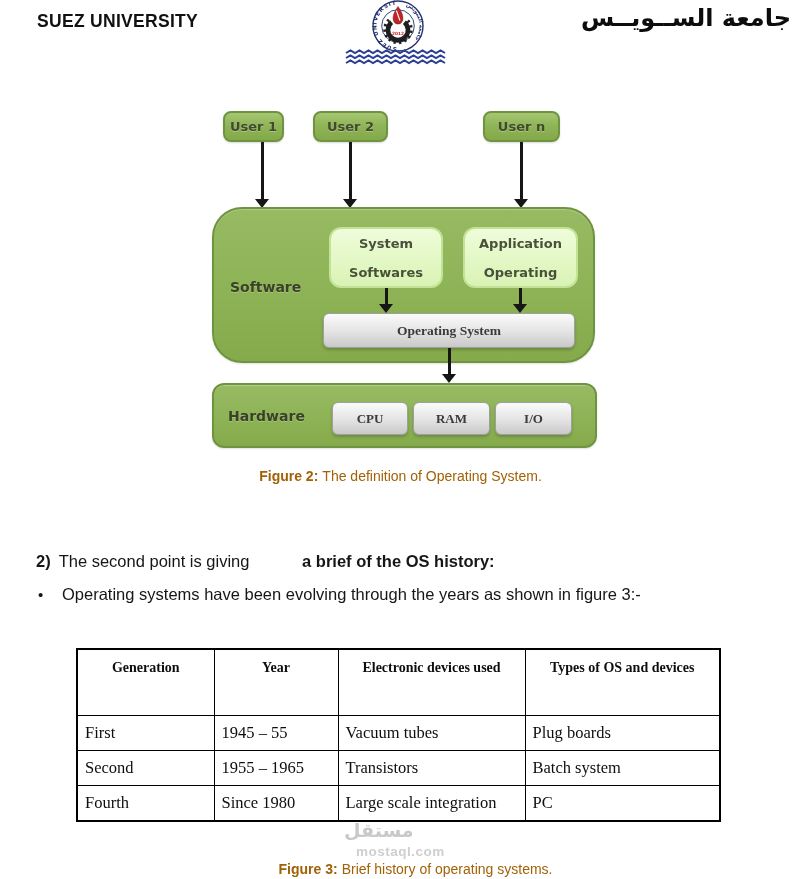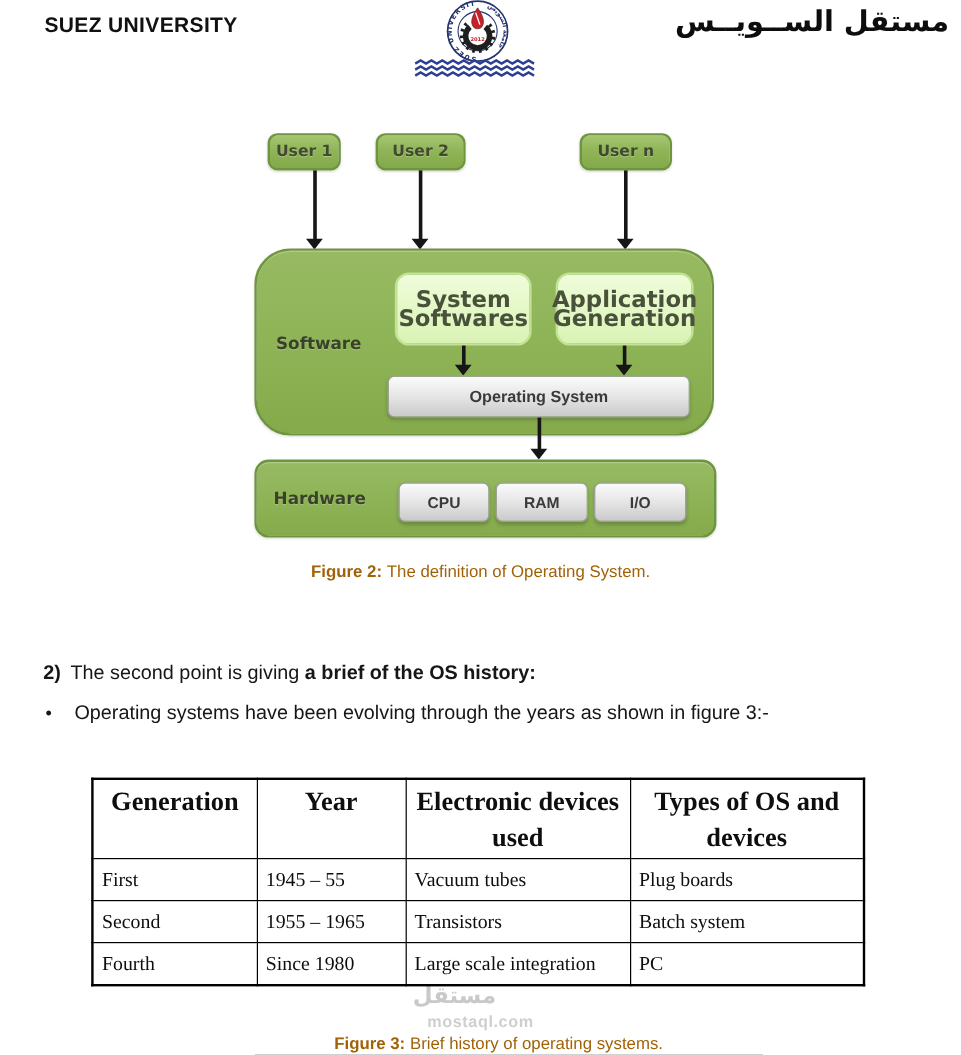--- a/index.html
+++ b/index.html
@@ -43,29 +43,29 @@
   .zone-label {
     position:absolute; font-family:"DejaVu Sans", sans-serif;
     font-size:14px; font-weight:bold; color:#3a4129;
     text-shadow:0 1px 0 rgba(255,255,255,0.22);
   }
   .lightbox {
     position:absolute; box-sizing:border-box;
     background:linear-gradient(180deg,#effcdb 0%,#e3f8c5 55%,#d9f2b4 100%);
     border:2px solid #c2e295; border-radius:12px;
     display:flex; align-items:center; justify-content:center; text-align:center;
-    font-family:"DejaVu Sans", sans-serif; font-size:19px; font-weight:bold;
-    color:#49513a; line-height:16px; padding:0 22px;
+    font-family:"DejaVu Sans", sans-serif; font-size:13px; font-weight:bold;
+    color:#49513a; line-height:29px; padding:0 22px;
   }
   .graybox {
     position:absolute; box-sizing:border-box;
     background:linear-gradient(180deg,#fbfbfb 0%,#e3e3e3 55%,#c9c9c9 100%);
     border:1px solid #9f9f9f; border-radius:6px;
     display:flex; align-items:center; justify-content:center;
-    font-family:Liberation Sans, sans-serif; font-size:13px; font-weight:bold; color:#3a3a3a;
+    font-family:Liberation Serif, serif; font-size:13px; font-weight:bold; color:#3a3a3a;
     box-shadow:0 2px 3px rgba(0,0,0,0.2);
   }
   .arr { position:absolute; width:14px; }
   .arr::before {
     content:""; position:absolute; left:50%; top:0; bottom:8px;
     width:3px; margin-left:-1.5px; background:#161616;
   }
   .arr::after {
     content:""; position:absolute; left:50%; bottom:0; margin-left:-7px;
     width:0; height:0; border-left:7px solid transparent;
@@ -74,34 +74,34 @@
 
   
   .caption { position:absolute; left:0; width:801px; text-align:center; font-size:14px; color:#a16207; }
   .cap2 { top:468px; }
   .cap3 { top:861px; padding-left:30px; box-sizing:border-box; }
   .cap-label { font-weight:bold; }
   .cap-text { margin-left:4px; }
 
   .heading { position:absolute; left:36px; top:552px; font-size:16.5px; color:#161616; }
   .heading .num { font-weight:bold; margin-right:8px; }
-  .heading .emph { font-weight:bold; }
+  .heading .emph { font-weight:bold;margin-left:48px; }
   .bullet-line { position:absolute; left:38px; top:585px; font-size:16.5px; color:#161616; }
   .bullet-line .marker { display:inline-block; width:24px; font-size:15px; }
 
   
   .os-table {
     position:absolute; left:76px; top:648px; border-collapse:collapse;
     font-family:"Liberation Serif", serif; color:#0e0e0e;
     border:2px solid #000; background:transparent;
   }
   .os-table th, .os-table td { border:1.5px solid #000; background:transparent; }
   .os-table th {
     height:61px; vertical-align:top; padding-top:3px;
-    font-size:22px; font-weight:bold; text-align:center; line-height:30px;
+    font-size:14px; font-weight:bold; text-align:center; line-height:30px;
   }
   .os-table td {
     height:30px; font-size:16.5px; padding:2px 2px 2px 7px;
     text-align:left; vertical-align:middle; white-space:nowrap;
   }
 
   
   .wm-ar {
     position:absolute; left:344px; top:819px;
     font-family:"DejaVu Sans", sans-serif; font-size:19px; font-weight:bold;
@@ -132,36 +132,36 @@
     <path d="M 46,19.8 A 13.2,13.2 0 1 0 64,19.8" fill="none" stroke="#1e1e1e" stroke-width="3.2" stroke-dasharray="2.2 3.2"></path>
     <path d="M 48.6,22.3 A 10,10 0 1 0 61.4,22.3" fill="none" stroke="#1e1e1e" stroke-width="4.6"></path>
     <path d="M 55,6.5 C 50.5,13 48.5,18.5 51.5,22.5 C 53,24.5 57,24.5 58.5,22.5 C 61.5,18.5 59.5,13 55,6.5 Z" fill="#c62127" stroke="#3a2620" stroke-width="0.5"></path>
     <path d="M 53.4,10.5 L 56.9,20.5" stroke="#ffffff" stroke-width="1.1" fill="none"></path>
     <text class="logo-year" x="55" y="34.5" text-anchor="middle">2012</text>
     <use href="#wave" y="50" stroke="#2c3f94" stroke-width="2" fill="none"></use>
     <use href="#wave" y="55" stroke="#2c3f94" stroke-width="2" fill="none"></use>
     <use href="#wave" y="60" stroke="#2c3f94" stroke-width="2" fill="none"></use>
   </svg>
 
-  <div class="uni-ar">مستقل الســويــس</div>
+  <div class="uni-ar">جامعة الســويــس</div>
 
   <div class="diagram">
 
     <div class="gbox" style="left:223px; top:6px; width:61px; height:31px;">User 1</div>
     <div class="gbox" style="left:313px; top:6px; width:75px; height:31px;">User 2</div>
     <div class="gbox" style="left:483px; top:6px; width:77px; height:31px;">User n</div>
 
     <div class="arr" style="left:255px; top:37px; height:66px;"></div>
     <div class="arr" style="left:343px; top:37px; height:66px;"></div>
     <div class="arr" style="left:514px; top:37px; height:66px;"></div>
 
     <div class="zone" style="left:212px; top:102px; width:383px; height:156px; border-radius:30px;">
       <div class="zone-label" style="left:16px; top:70px;">Software</div>
       <div class="lightbox" style="left:115px; top:18px; width:114px; height:61px;">System Softwares</div>
-      <div class="lightbox" style="left:249px; top:18px; width:115px; height:61px;">Application Generation</div>
+      <div class="lightbox" style="left:249px; top:18px; width:115px; height:61px;">Application Operating</div>
       <div class="arr" style="left:165px; top:79px; height:25px;"></div>
       <div class="arr" style="left:299px; top:79px; height:25px;"></div>
       <div class="graybox" style="left:109px; top:104px; width:252px; height:35px; font-size:13.5px;">Operating System</div>
     </div>
 
     <div class="arr" style="left:442px; top:243px; height:35px;"></div>
 
     <div class="zone" style="left:212px; top:278px; width:385px; height:65px; border-radius:12px;padding-left:24px;">
       <div class="zone-label" style="left:14px; top:23px;">Hardware</div>
       <div class="graybox" style="left:118px; top:17px; width:76px; height:33px;">CPU</div>

